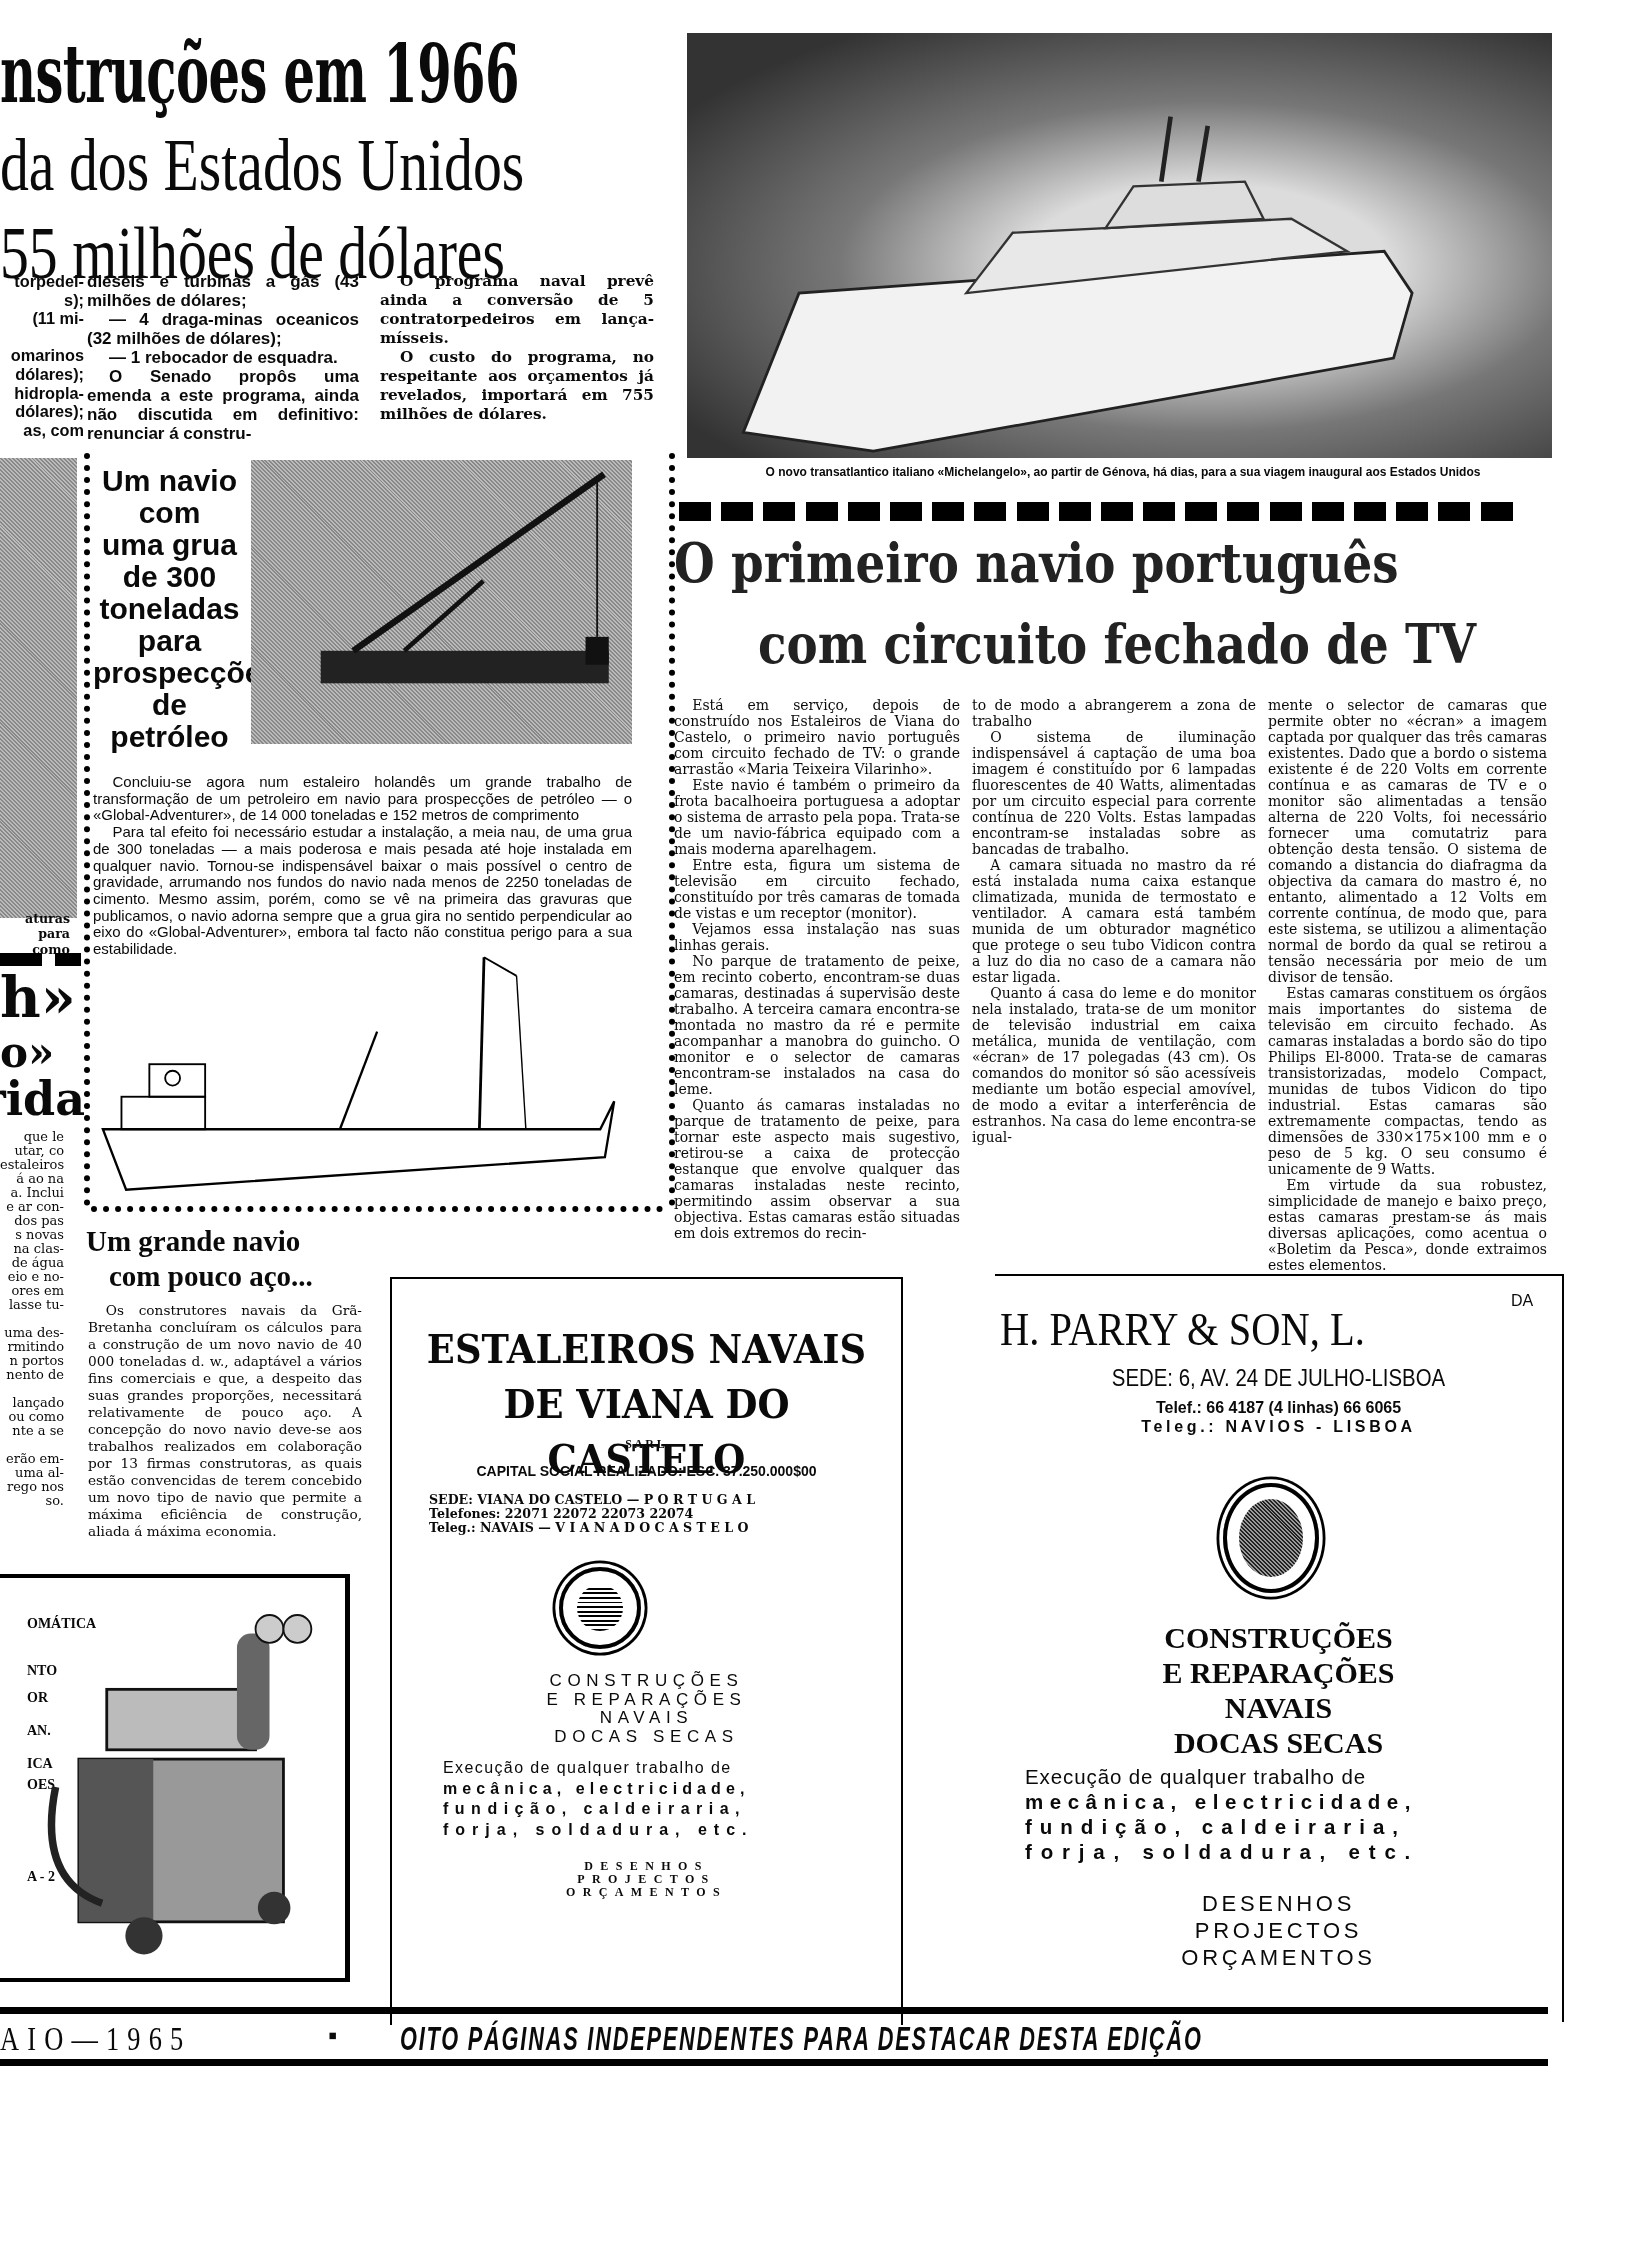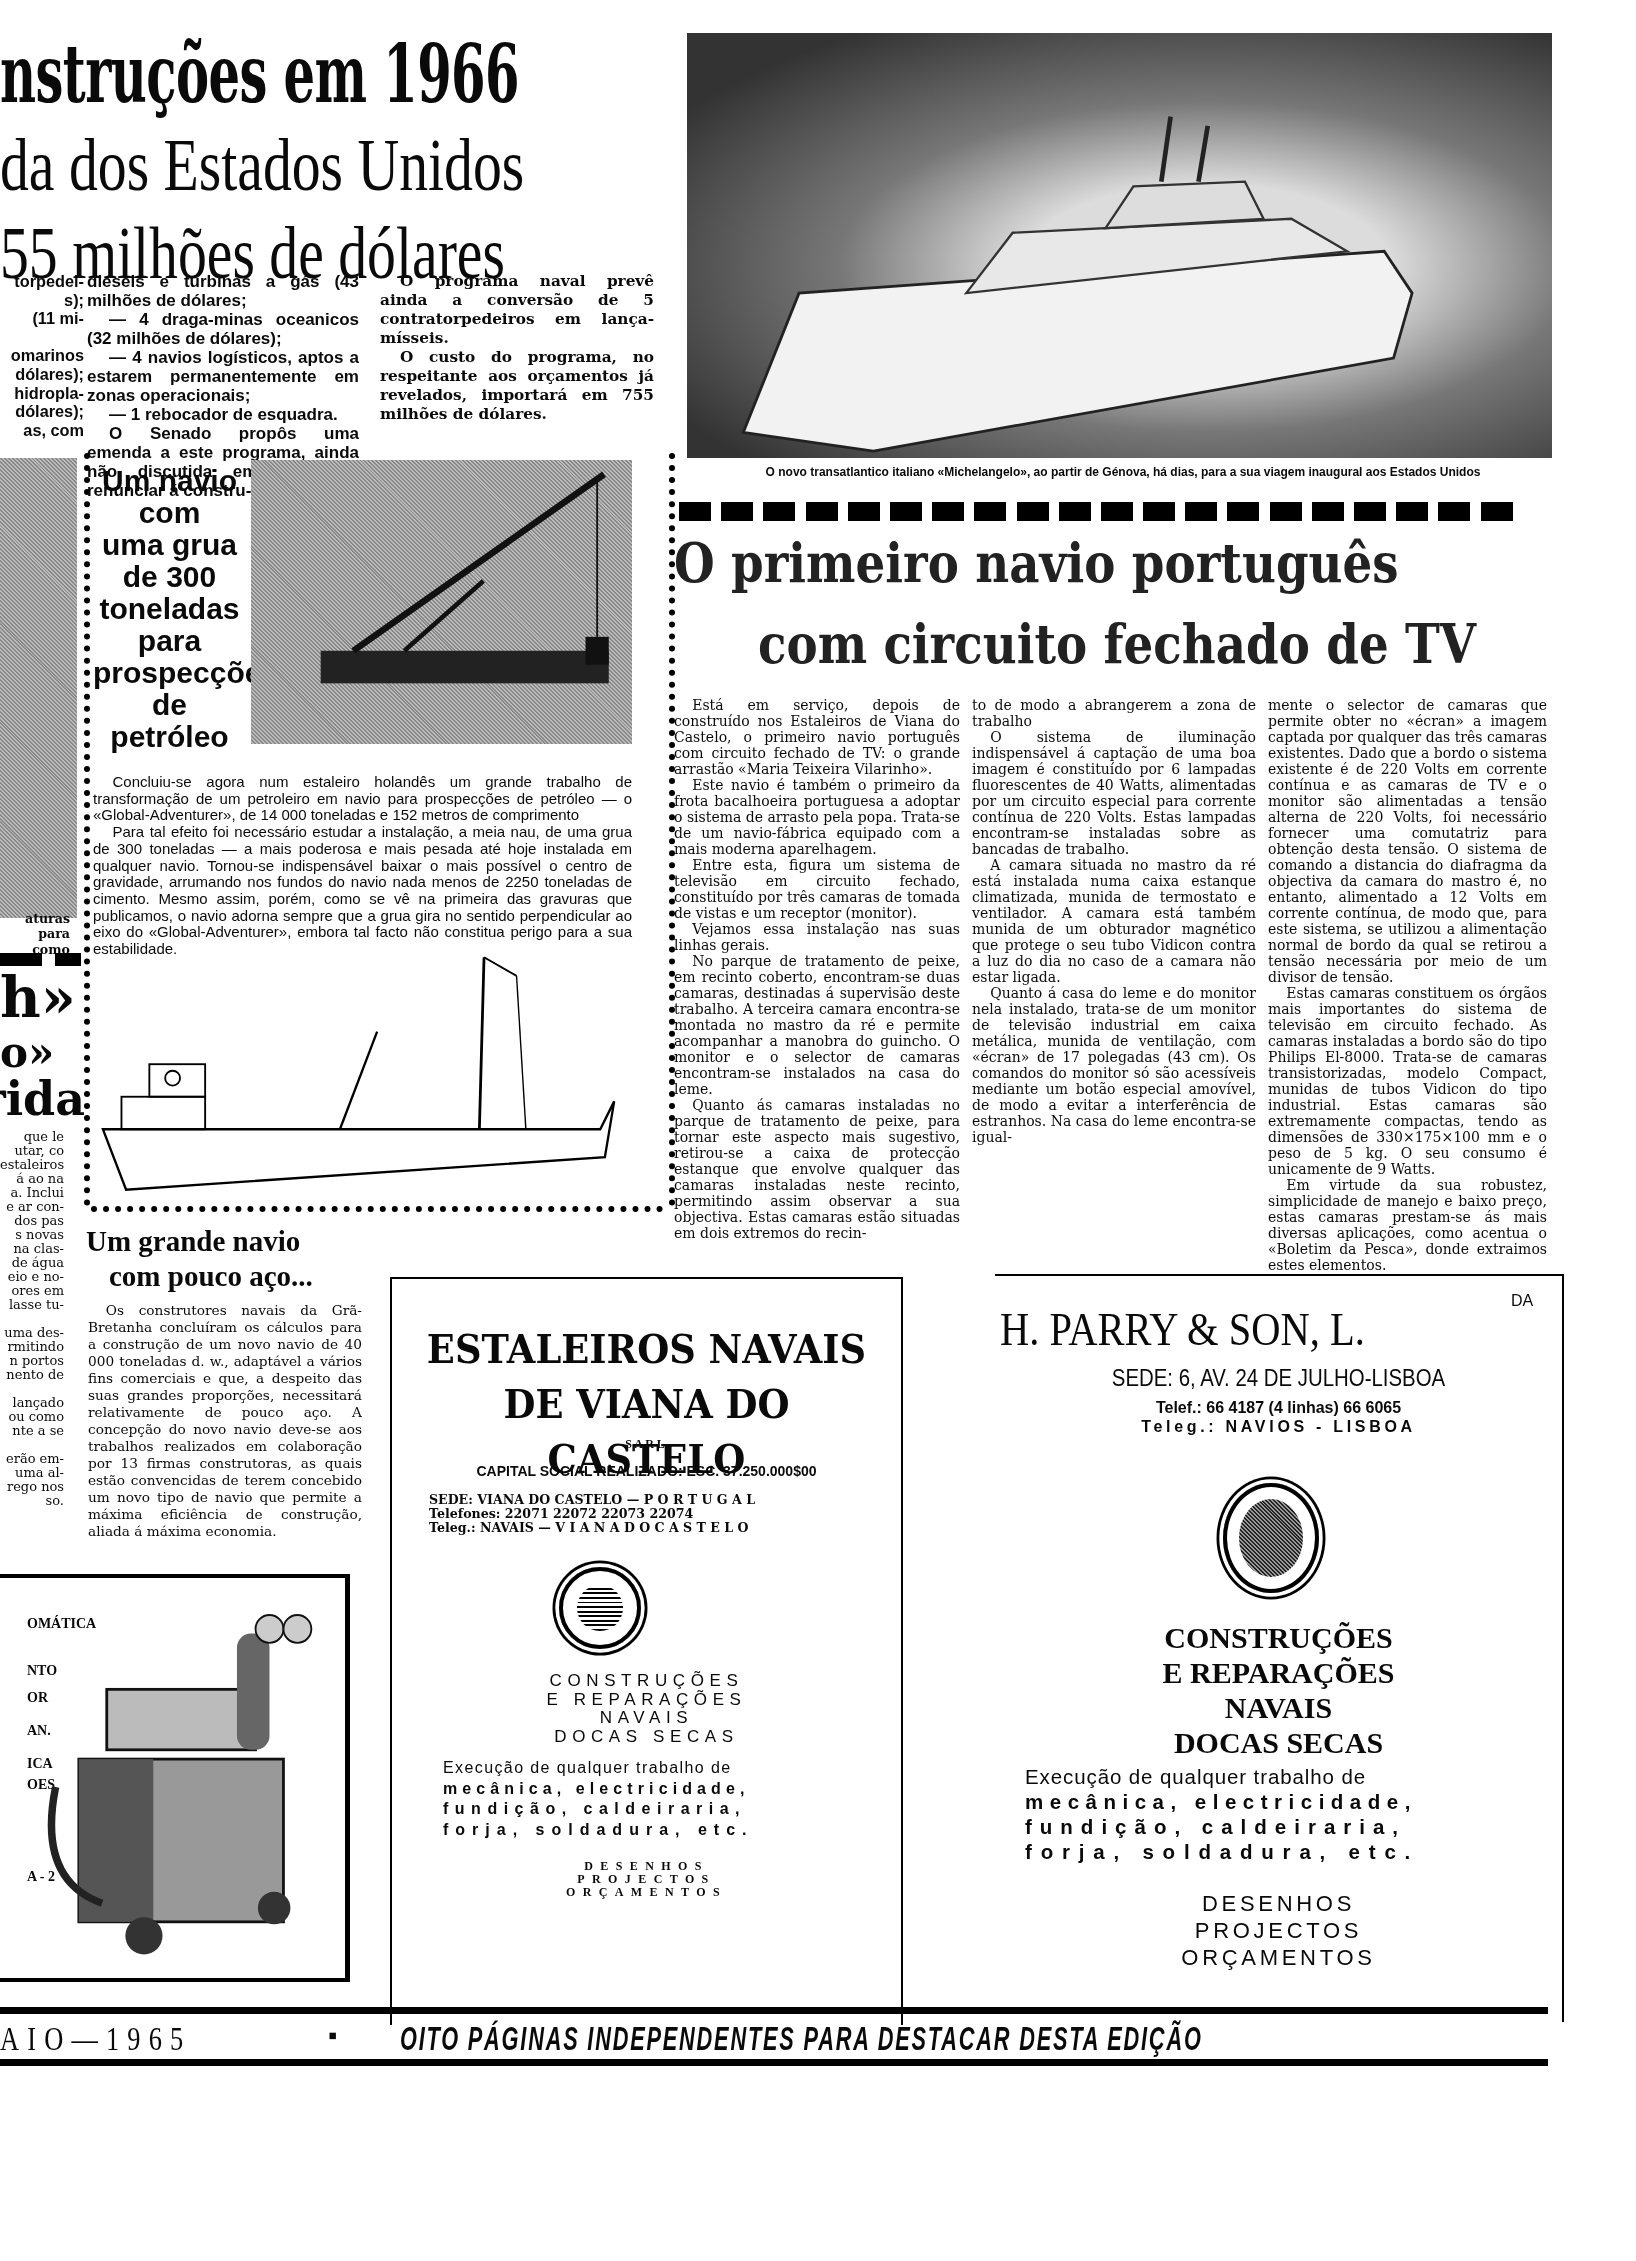--- a/index.html
+++ b/index.html
@@ -54,21 +54,20 @@
   <div style="height:18.6px"></div>
   <div>omarinos</div>
   <div>dólares);</div>
   <div>hidropla-</div>
   <div>dólares);</div>
   <div>as, com</div>
 </div>
 <div class="abs col bodycond cond" style="left:87px;top:272px;width:272px;">
   <p class="noind">diesels e turbinas a gás (43 milhões de dólares;</p>
   <p>— 4 draga-minas oceanicos (32 milhões de dólares);</p>
-  <p>— 4 navios logísticos, aptos a estarem permanentemente em zonas operacionais;</p>
   <p>— 1 rebocador de esquadra.</p>
   <p>O Senado propôs uma emenda a este programa, ainda não discutida em definitivo: renunciar á constru-</p>
 </div>
 <div class="abs col bodycond slab" style="left:380px;top:272px;width:274px;font-size:15.3px;">
   <p>O programa naval prevê ainda a conversão de 5 contratorpedeiros em lança-mísseis.</p>
   <p>O custo do programa, no respeitante aos orçamentos já revelados, importará em 755 milhões de dólares.</p>
 </div>
 
 <div class="abs photo-dark" style="left:687px;top:33px;width:865px;height:425px;">
   <svg width="865" height="425" viewBox="0 0 1860 915">

